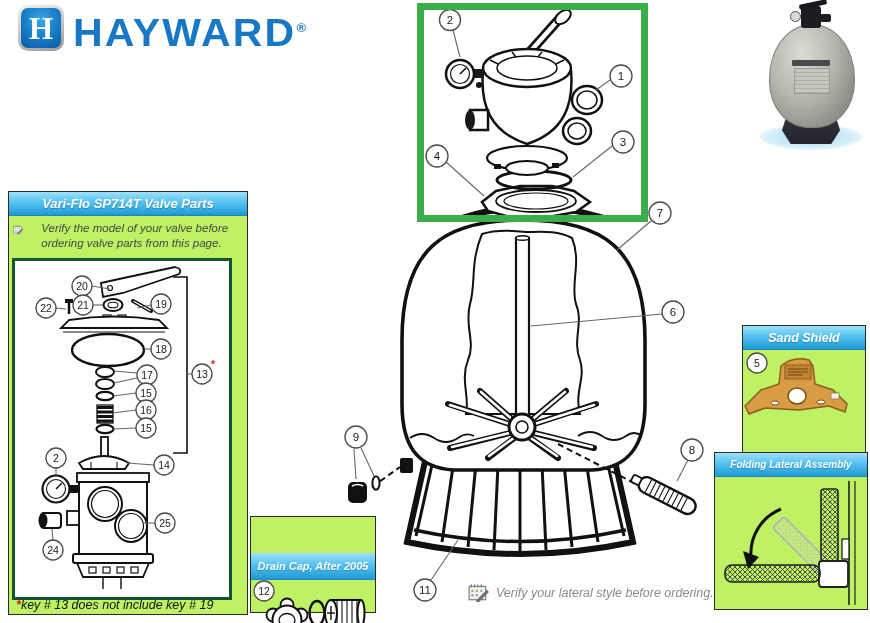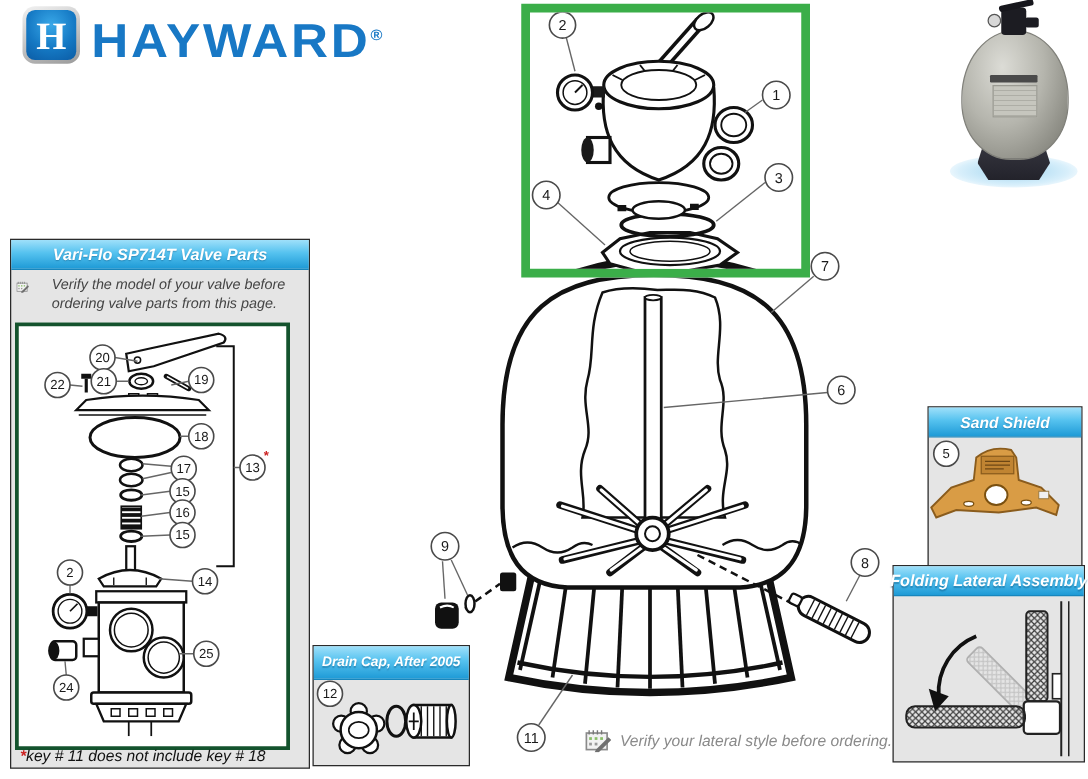--- a/index.html
+++ b/index.html
@@ -12,21 +12,21 @@
   .logo-mark{width:46px;height:46px;border-radius:10px;background:linear-gradient(160deg,#f2f2f2,#9a9a9a);
     padding:3px;box-sizing:border-box;}
   .logo-mark-in{width:100%;height:100%;border-radius:7px;
     background:radial-gradient(circle at 50% 30%,#39a8e8 0%,#1579c4 55%,#0b5ca5 100%);
     display:flex;align-items:center;justify-content:center;}
   .logo-mark-in span{font-family:"Liberation Serif",serif;font-weight:bold;color:#fff;font-size:31px;line-height:1;}
   .logo-word{font-size:38px;font-weight:bold;color:#1878C5;letter-spacing:2px;line-height:46px;
     transform:scaleX(1.08);transform-origin:left center;}
   .logo-reg{font-size:12px;color:#1878C5;vertical-align:super;letter-spacing:0;}
   
-  .panel{position:absolute;background:#e5e5e5;border:1px solid #2a2a2a;box-sizing:border-box;}
+  .panel{position:absolute;background:#bef264;border:1px solid #2a2a2a;box-sizing:border-box;}
   .panel-h{height:23px;display:flex;align-items:center;justify-content:center;
     background:linear-gradient(180deg,#9fe0fa 0%,#55c2ef 45%,#1E9AD6 100%);
     border-bottom:1px solid #1786bd;}
   .panel-h span{color:#fff;font-style:italic;font-weight:bold;font-size:13px;
     text-shadow:0 1px 1px rgba(0,60,100,.35);white-space:nowrap;}
   
   #valve-parts{left:8px;top:191px;width:240px;height:424px;}
   .vp-note{display:flex;gap:18px;padding:5px 4px 0 4px;align-items:flex-start;}
   .vp-note .txt{font-style:italic;font-size:11.5px;color:#444;line-height:1.3;}
   .green-box{position:absolute;left:3px;top:66px;width:220px;height:342px;
@@ -35,24 +35,24 @@
   .vp-foot .ast{color:#CC2222;font-weight:bold;}
   
   #valve-box{position:absolute;left:417px;top:3px;width:231px;height:219px;
     border:7px solid #3BAE49;box-sizing:border-box;background:#fff;z-index:3;}
   
   #tank-layer{position:absolute;left:330px;top:192px;width:400px;height:431px;z-index:1;}
   
   #sand-shield{left:742px;top:325px;width:124px;height:131px;z-index:4;}
   #sand-shield .panel-h span{font-size:12.5px;}
   #folding{left:714px;top:452px;width:154px;height:158px;z-index:4;}
-  #folding .panel-h span{font-size:13px;}
+  #folding .panel-h span{font-size:10px;}
   #drain-cap{left:250px;top:516px;width:126px;height:97px;z-index:4;}
   #drain-cap .panel-h span{font-size:11px;}
-  #drain-cap .panel-h{height:26px;}
+  #drain-cap .panel-h{height:26px;margin-top:36px;}
   
   .lat-note{position:absolute;left:468px;top:583px;display:flex;align-items:center;gap:7px;z-index:5;}
   .lat-note .txt{font-style:italic;font-size:12.5px;color:#8a8a8a;white-space:nowrap;}
   
   .photo{position:absolute;left:756px;top:2px;width:112px;height:152px;}
   .photo div{position:absolute;}
   .ph-shadow{left:4px;top:122px;width:102px;height:26px;border-radius:50%;
     background:radial-gradient(ellipse at center,#9fd4ef 0%,#d8effb 60%,rgba(255,255,255,0) 85%);}
   .ph-base{left:26px;top:106px;width:58px;height:36px;background:linear-gradient(180deg,#3a3a44,#23232b);
     clip-path:polygon(12% 0,88% 0,100% 62%,85% 100%,15% 100%,0 62%);}
@@ -471,21 +471,21 @@
           <circle cx="150" cy="262" r="10"></circle>
           <text x="150" y="265.5">25</text>
         </g>
       <g class="co">
           <path class="ld" d="M38,279 L37,268"></path>
           <circle cx="38" cy="289" r="10"></circle>
           <text x="38" y="292.5">24</text>
         </g>
     </svg>
   </div>
-  <div class="vp-foot"><span class="ast">*</span><span>key # 11 does not include key # 18</span></div>
+  <div class="vp-foot"><span class="ast">*</span><span>key # 13 does not include key # 19</span></div>
 </div>
 
 <div id="sand-shield" class="panel">
   <div class="panel-h">
     <span>Sand Shield</span>
   </div>
   <svg width="122" height="77" viewBox="0 0 122 77">
     <g>
       <path d="M2,56 L18,40 L36,34 L38,16 Q50,6 66,10 L70,16 L72,34 L90,40 L104,54 L102,62 L86,56 L56,60 L22,58 L6,64 Z" fill="#D99C45" stroke="#8a5c1d" stroke-width="1.5"></path>
       <rect x="42" y="15" width="26" height="14" fill="#c08432" stroke="#8a5c1d" stroke-width="1"></rect>

